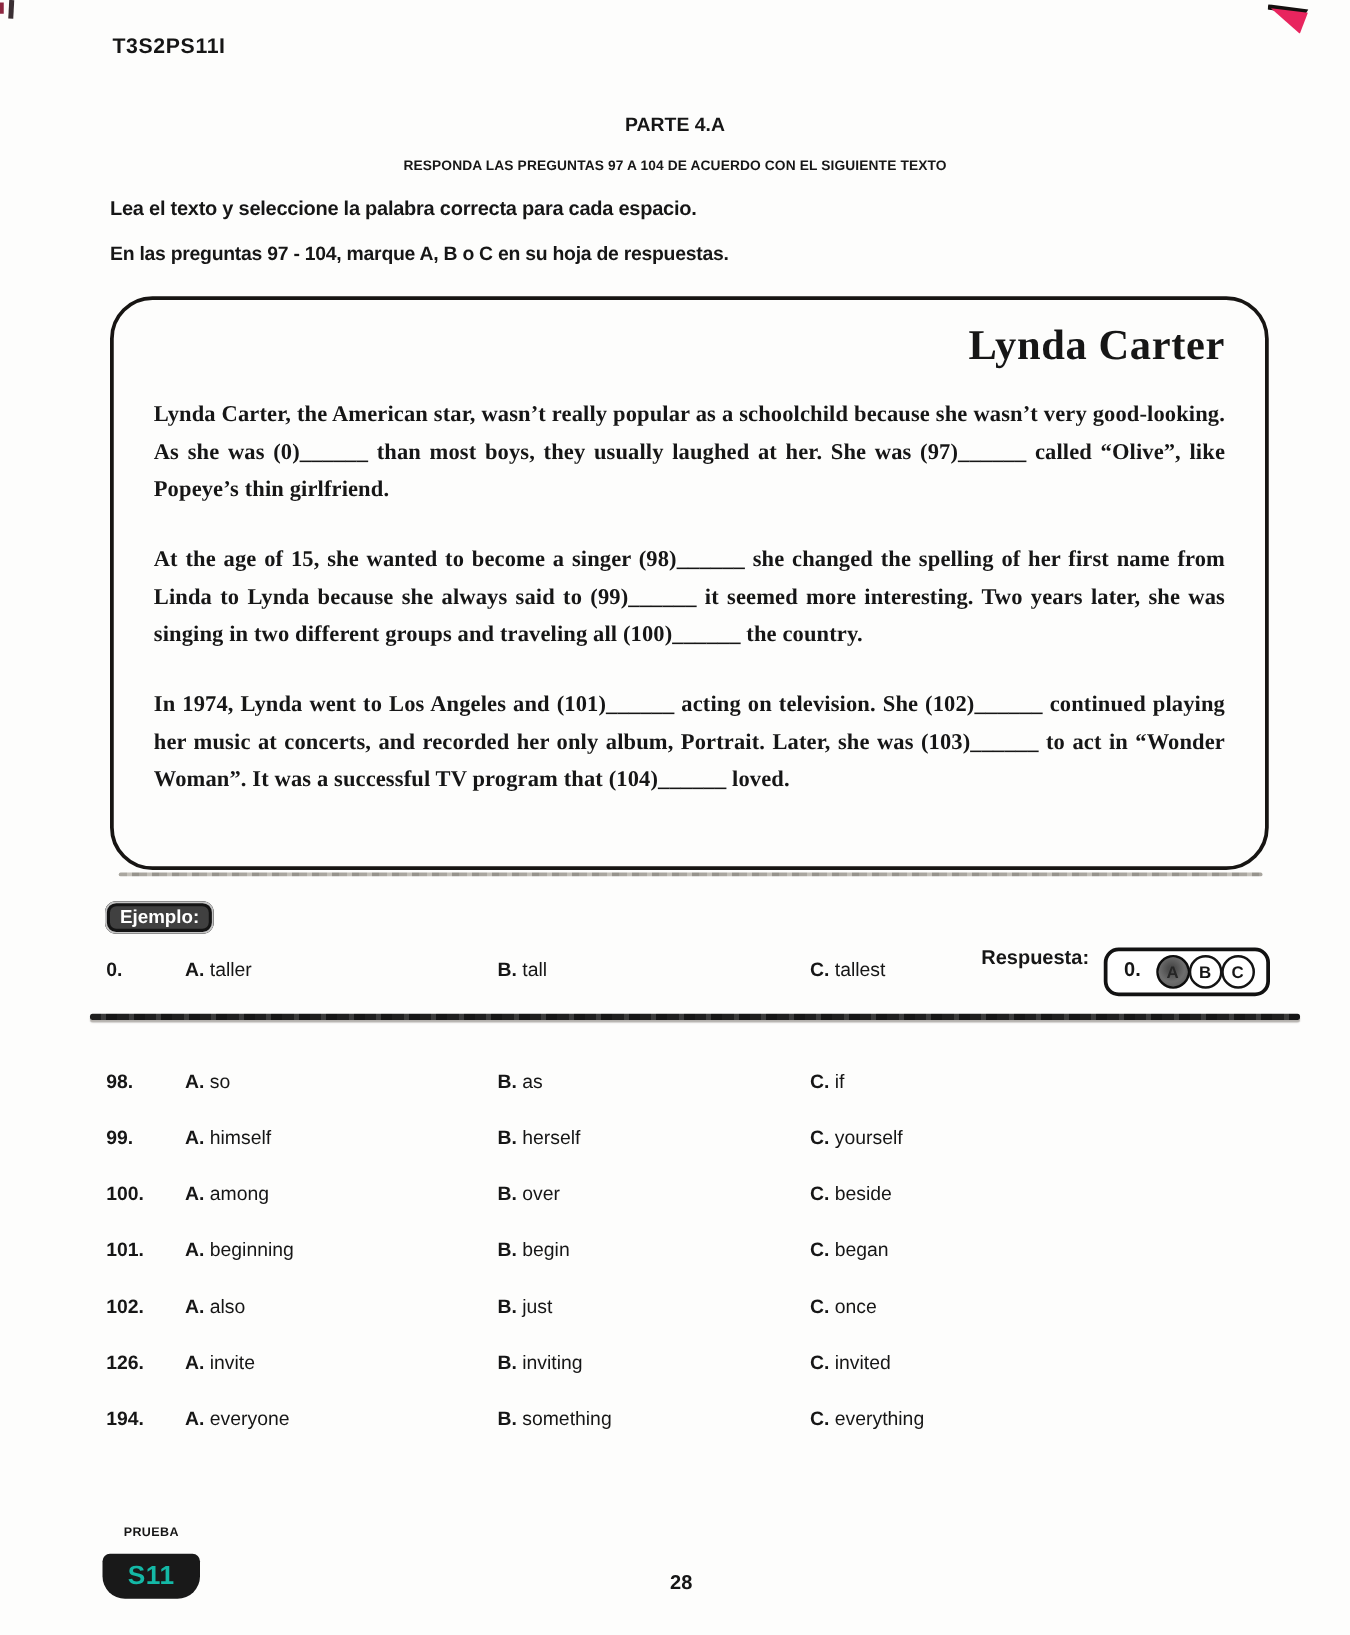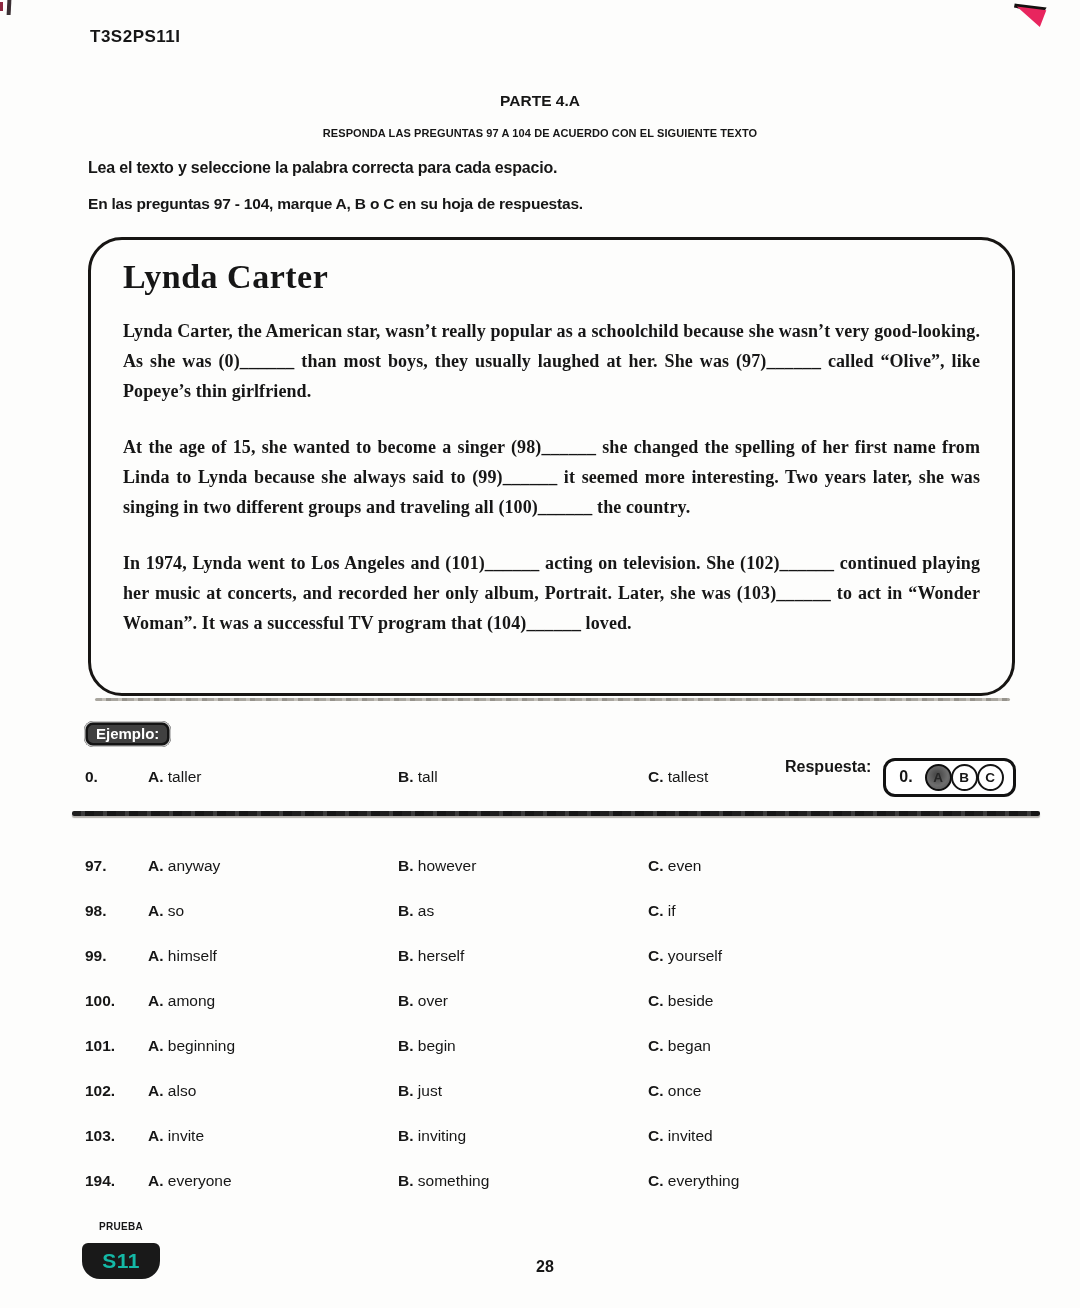--- a/index.html
+++ b/index.html
@@ -30,21 +30,21 @@
     position:absolute;left:88px;top:237px;width:927px;height:459px;
     box-sizing:border-box;border:3.5px solid #171513;border-radius:34px;
     padding:12px 32px 0 32px;background:#fdfdfc;
   }
   .reading-box::after{ 
     content:"";position:absolute;left:4px;right:2px;bottom:-8px;height:3px;
     background:repeating-linear-gradient(90deg,#a9a69f 0 7px,#c4c1ba 7px 11px,#96938c 11px 16px);
     border-radius:2px;
   }
   .passage-title{
-    margin:6px 0 20px 0;text-align:left;
+    margin:6px 0 20px 0;text-align:right;
     font-family:"Liberation Serif", serif;font-weight:700;font-size:34px;letter-spacing:.5px;
   }
   .passage-p{
     margin:0 0 26px 0;
     font-family:"Liberation Serif", serif;font-weight:700;font-size:18px;line-height:30px;
     text-align:justify;letter-spacing:.1px;
   }
 
   .ejemplo-badge{
     position:absolute;left:84px;top:721px;
@@ -150,27 +150,20 @@
         <span class="bubble">B</span>
         <span class="bubble">C</span>
       </span>
     </span>
   </div>
 
   <div class="divider"></div>
 
   <div class="questions">
 
-    <div class="opt-row">
-      <span class="qnum">97.</span>
-      <span><span class="opt-letter">A.</span> <span class="opt-text">anyway</span></span>
-      <span><span class="opt-letter">B.</span> <span class="opt-text">however</span></span>
-      <span><span class="opt-letter">C.</span> <span class="opt-text">even</span></span>
-      <span></span>
-    </div>
 
     <div class="opt-row">
       <span class="qnum">98.</span>
       <span><span class="opt-letter">A.</span> <span class="opt-text">so</span></span>
       <span><span class="opt-letter">B.</span> <span class="opt-text">as</span></span>
       <span><span class="opt-letter">C.</span> <span class="opt-text">if</span></span>
       <span></span>
     </div>
 
     <div class="opt-row">
@@ -199,21 +192,21 @@
 
     <div class="opt-row">
       <span class="qnum">102.</span>
       <span><span class="opt-letter">A.</span> <span class="opt-text">also</span></span>
       <span><span class="opt-letter">B.</span> <span class="opt-text">just</span></span>
       <span><span class="opt-letter">C.</span> <span class="opt-text">once</span></span>
       <span></span>
     </div>
 
     <div class="opt-row">
-      <span class="qnum">103.</span>
+      <span class="qnum">126.</span>
       <span><span class="opt-letter">A.</span> <span class="opt-text">invite</span></span>
       <span><span class="opt-letter">B.</span> <span class="opt-text">inviting</span></span>
       <span><span class="opt-letter">C.</span> <span class="opt-text">invited</span></span>
       <span></span>
     </div>
 
     <div class="opt-row">
       <span class="qnum">194.</span>
       <span><span class="opt-letter">A.</span> <span class="opt-text">everyone</span></span>
       <span><span class="opt-letter">B.</span> <span class="opt-text">something</span></span>

